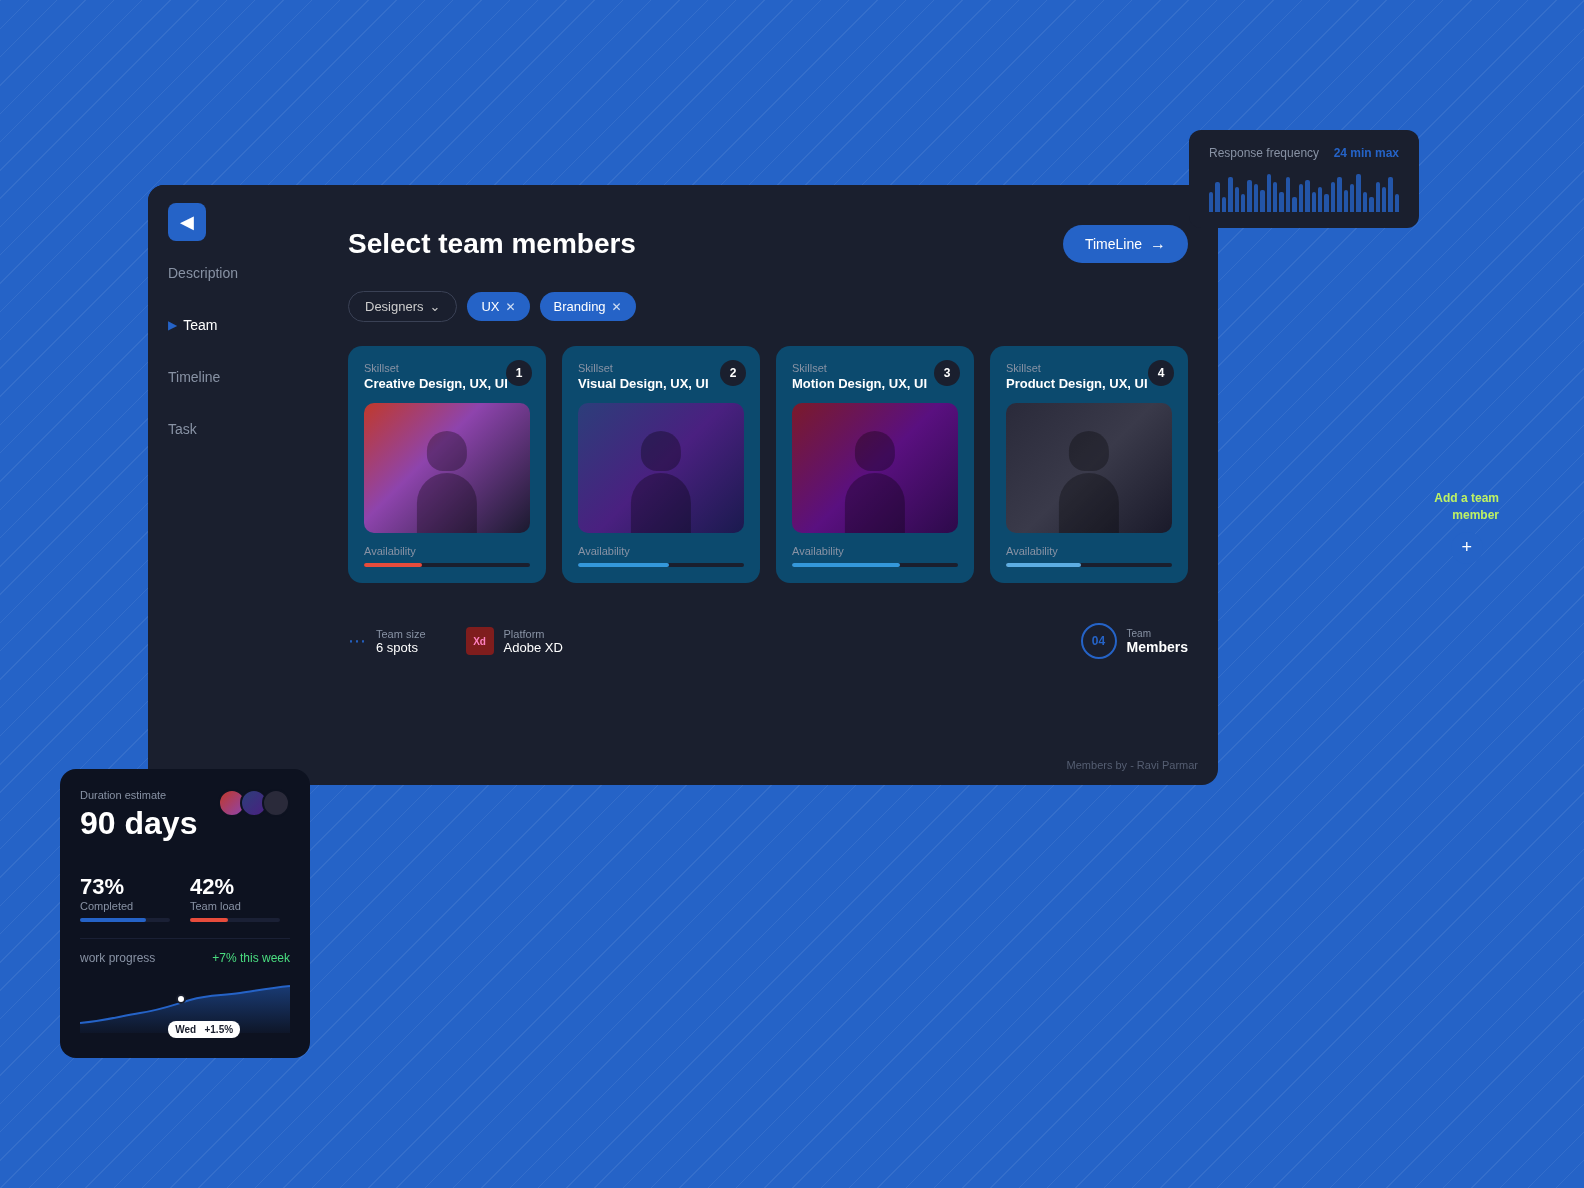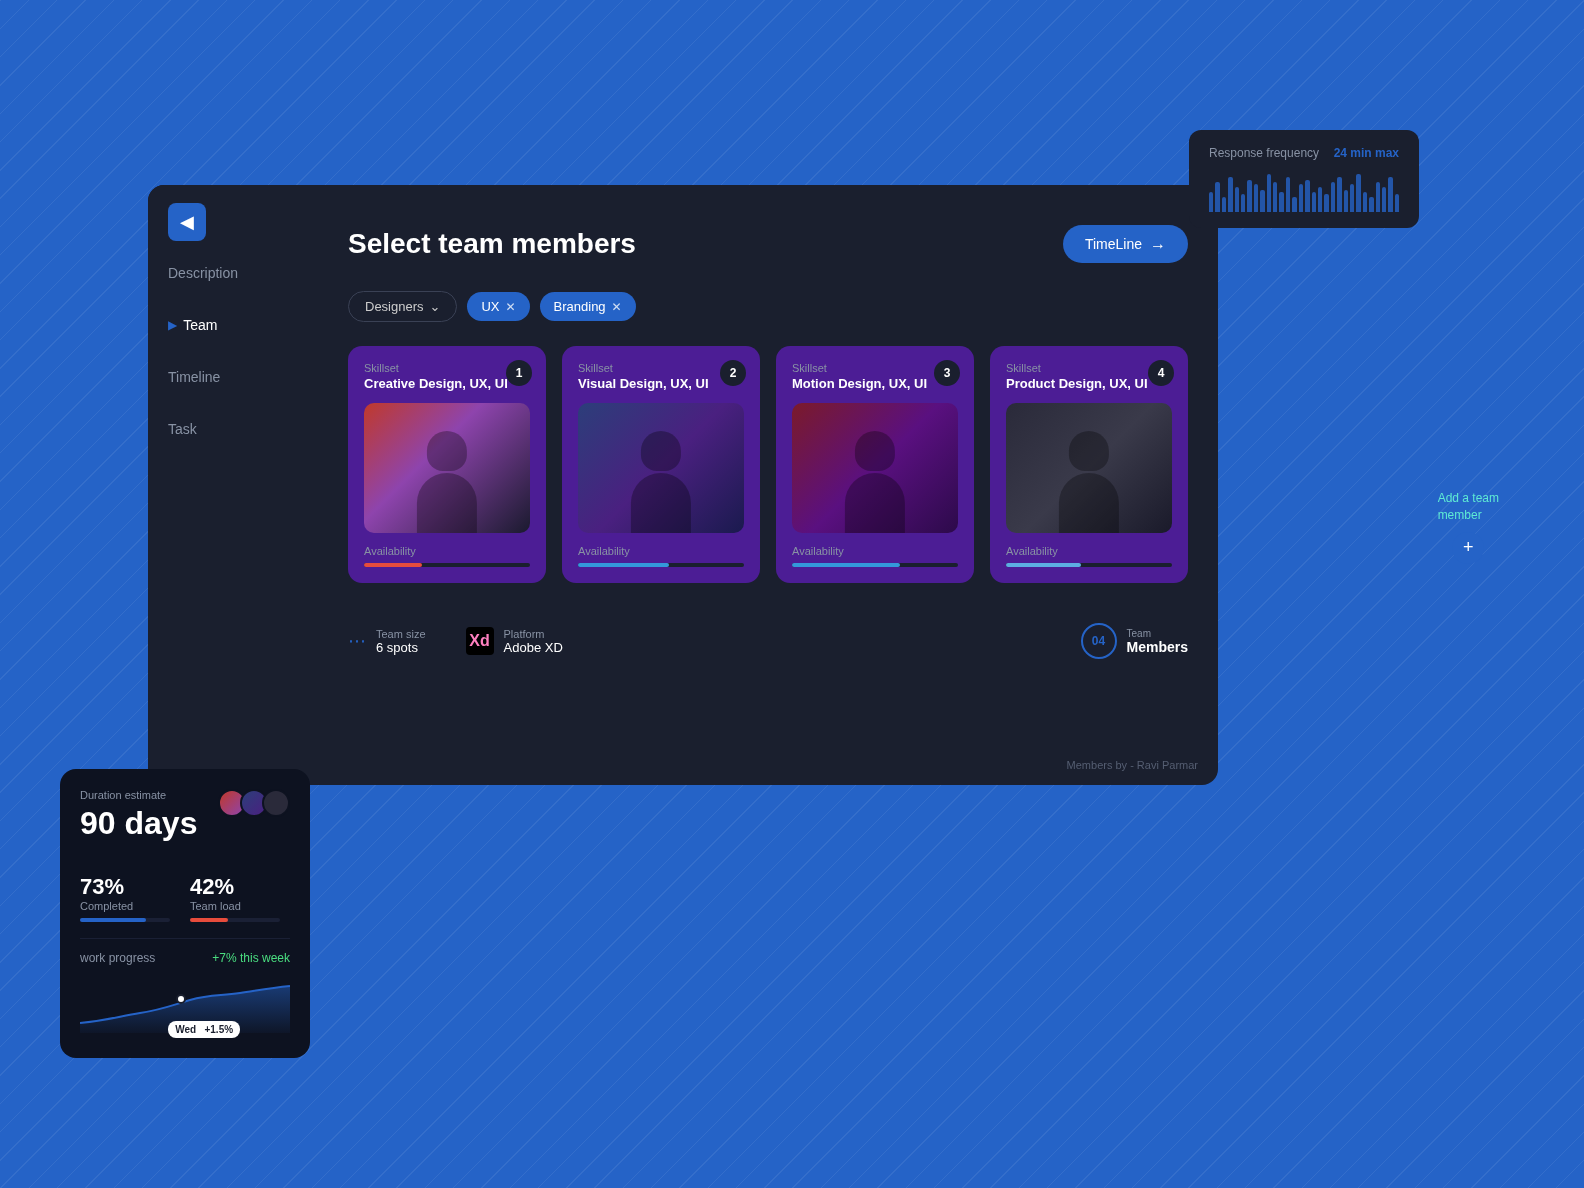--- a/index.html
+++ b/index.html
@@ -167,21 +167,21 @@
     }
 
     
     .cards-grid {
       display: grid;
       grid-template-columns: repeat(4, 1fr);
       gap: 16px;
       margin-bottom: 30px;
     }
     .team-card {
-      background: #4c1d95;
+      background: #0c4a6e;
       border-radius: 14px;
       padding: 16px;
       position: relative;
       overflow: hidden;
     }
     .card-skillset-label {
       font-size: 11px;
       color: #8892a4;
       margin-bottom: 2px;
     }
@@ -296,23 +296,23 @@
       color: #8892a4;
     }
     .info-value {
       font-size: 13px;
       color: #ffffff;
       font-weight: 500;
     }
     .xd-badge {
       width: 28px;
       height: 28px;
-      background: #000000;
+      background: #7f1d1d;
       color: #ff80c0;
-      font-size: 16px;
+      font-size: 10px;
       font-weight: 700;
       border-radius: 4px;
       display: flex;
       align-items: center;
       justify-content: center;
     }
     .team-members-info {
       margin-left: auto;
       display: flex;
       align-items: center;
@@ -710,21 +710,21 @@
           <div class="team-members-label">Members</div>
         </div>
       </div>
     </div>
 
     <div class="designed-by">Members by - Ravi Parmar</div>
   </div>
 </div>
 
 <div class="add-member-outside">
-  <div style="color:#5eead4;font-size:12px;text-align:left;line-height:1.4;">Add a team<br>member</div>
+  <div style="color:#bef264;font-size:12px;text-align:right;line-height:1.4;font-weight:bold;">Add a team<br>member</div>
   <div class="add-btn-circle">+</div>
 </div>
 
 <div class="stats-card">
   <div class="stats-header-row">
     <div>
       <div class="stats-duration-label">Duration estimate</div>
       <div class="stats-duration-value">90 days</div>
     </div>
     <div class="stats-avatars">

